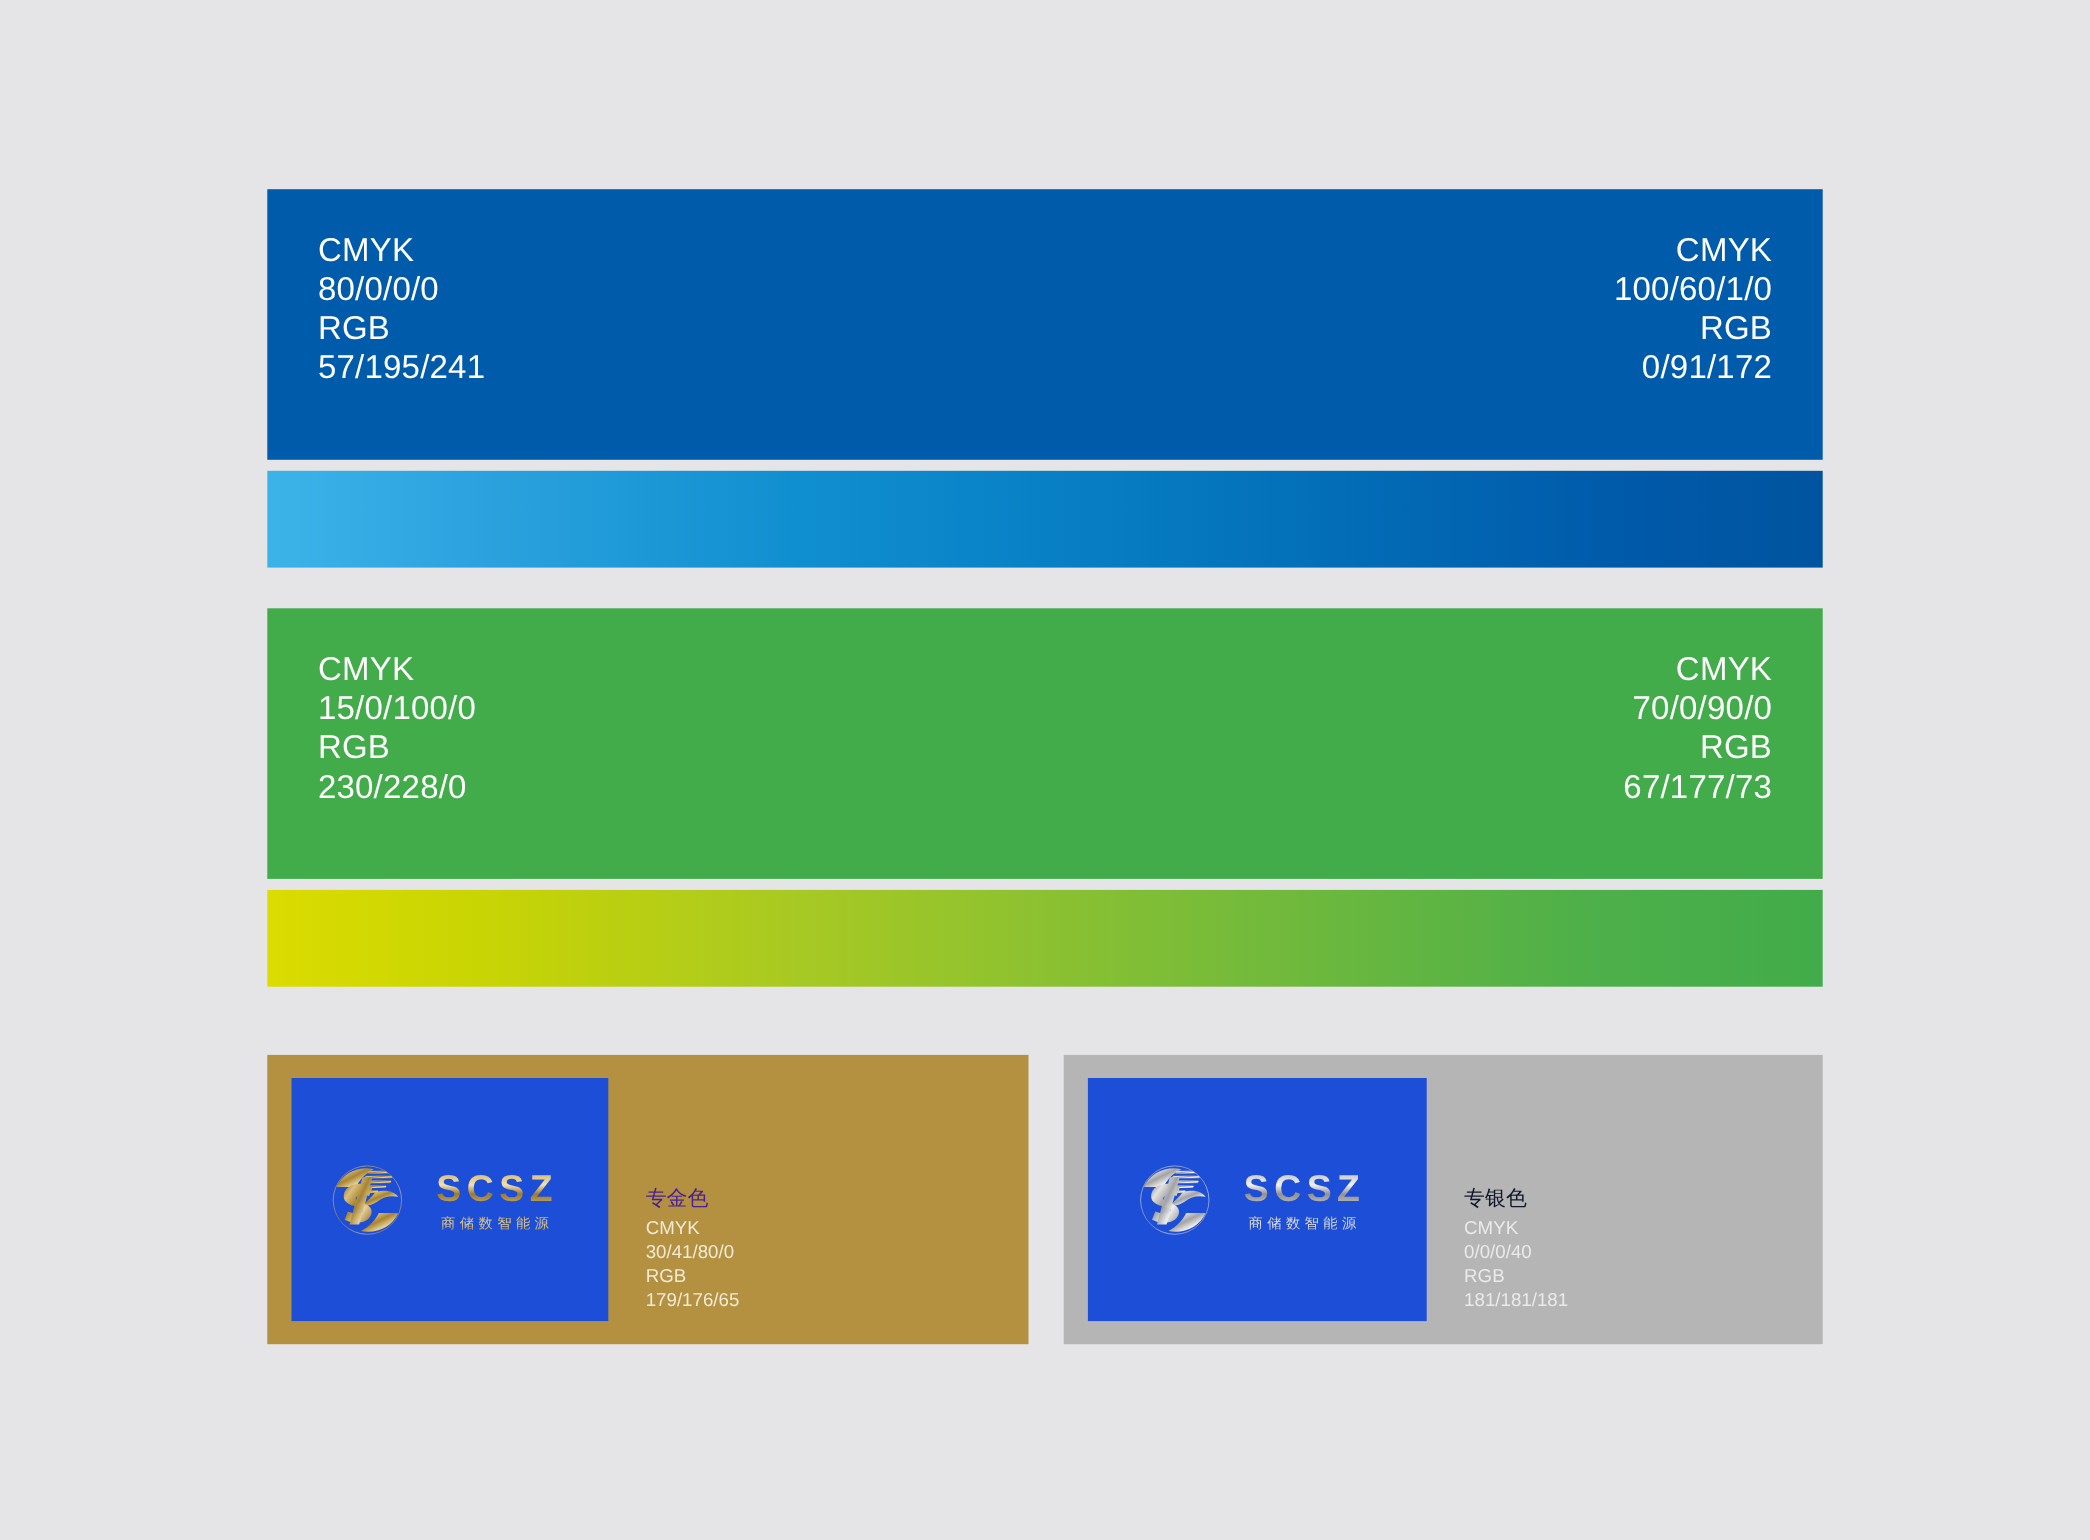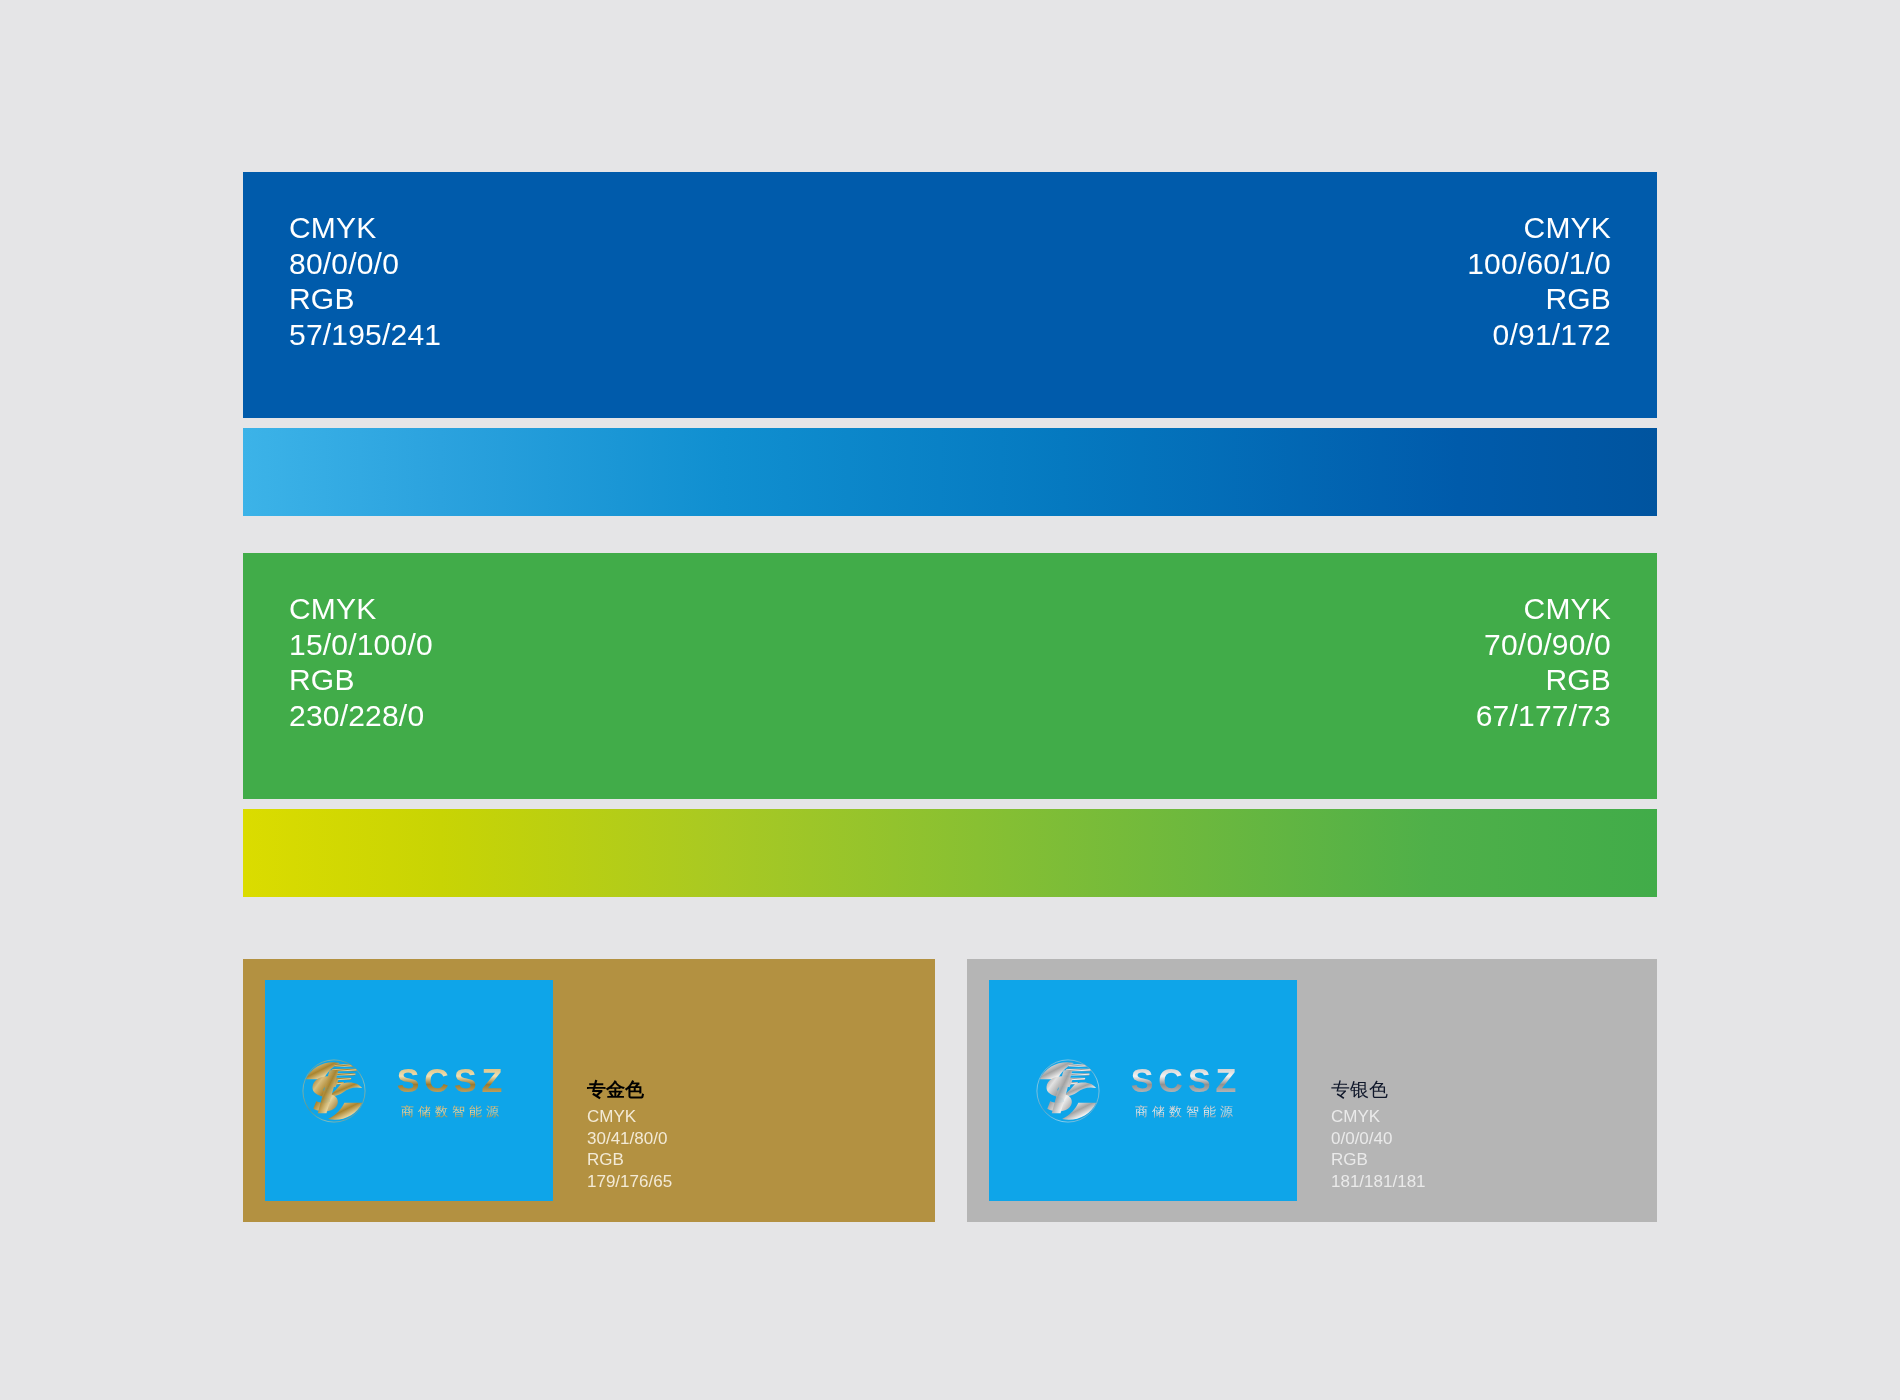--- a/index.html
+++ b/index.html
@@ -69,21 +69,21 @@
     top: 959px;
     height: 263px;
     box-sizing: border-box;
     display: flex;
     align-items: flex-start;
   }
   .card.gold   { left: 243px;  width: 692px; background: #b39141; }
   .card.silver { left: 967px;  width: 690px; background: #b5b5b5; }
 
   .logo-plate {
-    background: #0ea5e9;
+    background: #1d4ed8;
     box-sizing: border-box;
     display: flex;
     align-items: center;
     justify-content: center;
   }
   .card.gold .logo-plate   { margin: 21px 0 0 22px; width: 288px; height: 221px; }
   .card.silver .logo-plate { margin: 21px 0 0 22px; width: 308px; height: 221px; }
 
   .logo {
     display: flex;
@@ -103,21 +103,21 @@
   .card-spec .title {
     font-size: 19px;
     line-height: 25px;
     margin-bottom: 4px;
   }
   .card-spec .line {
     font-size: 17px;
     line-height: 21.5px;
   }
   .card.gold   .card-spec { color: #f3ead6; }
-  .card.gold   .card-spec .title { color: #000000; font-weight: bold; }
+  .card.gold   .card-spec .title { color: #4c1d95; }
   .card.silver .card-spec { color: #eaeaea; }
   .card.silver .card-spec .title { color: #0f172a; }
 </style>
 </head>
 <body>
 
 <div class="page">
 
   <div class="swatch blue">
     <div class="spec left">

